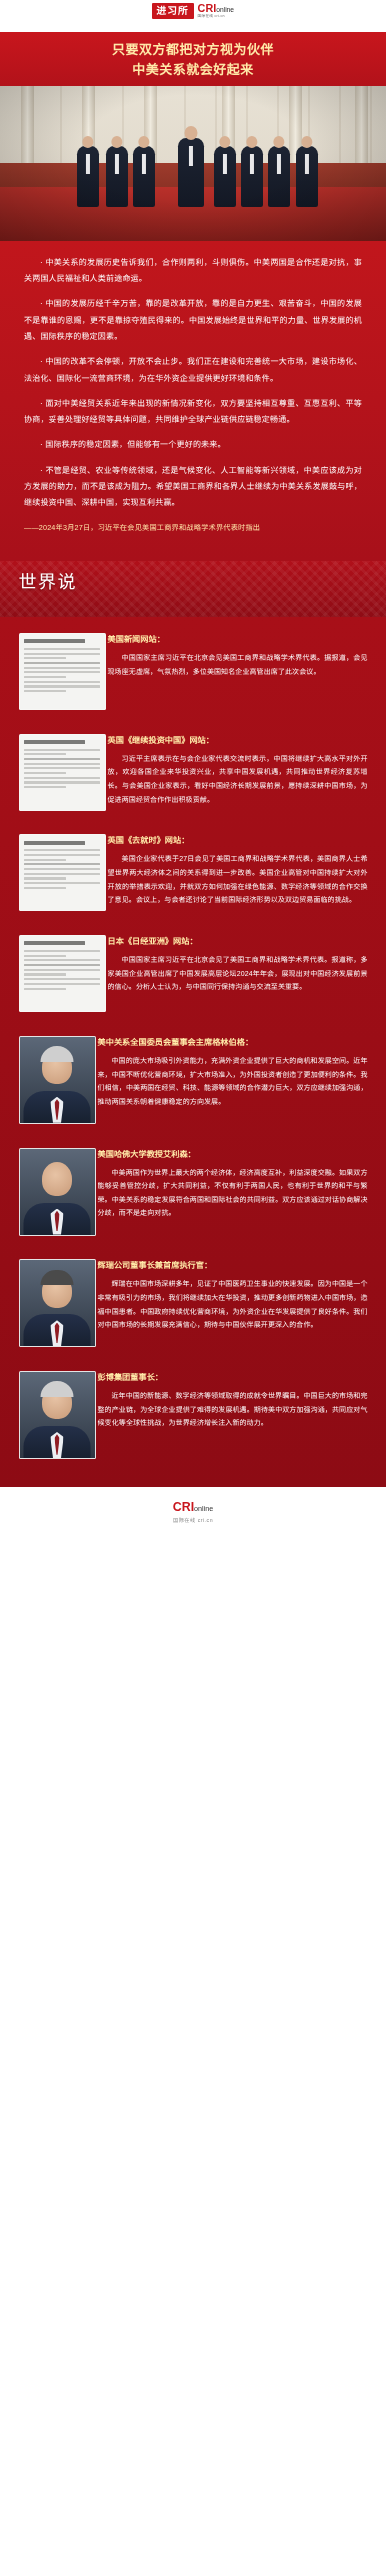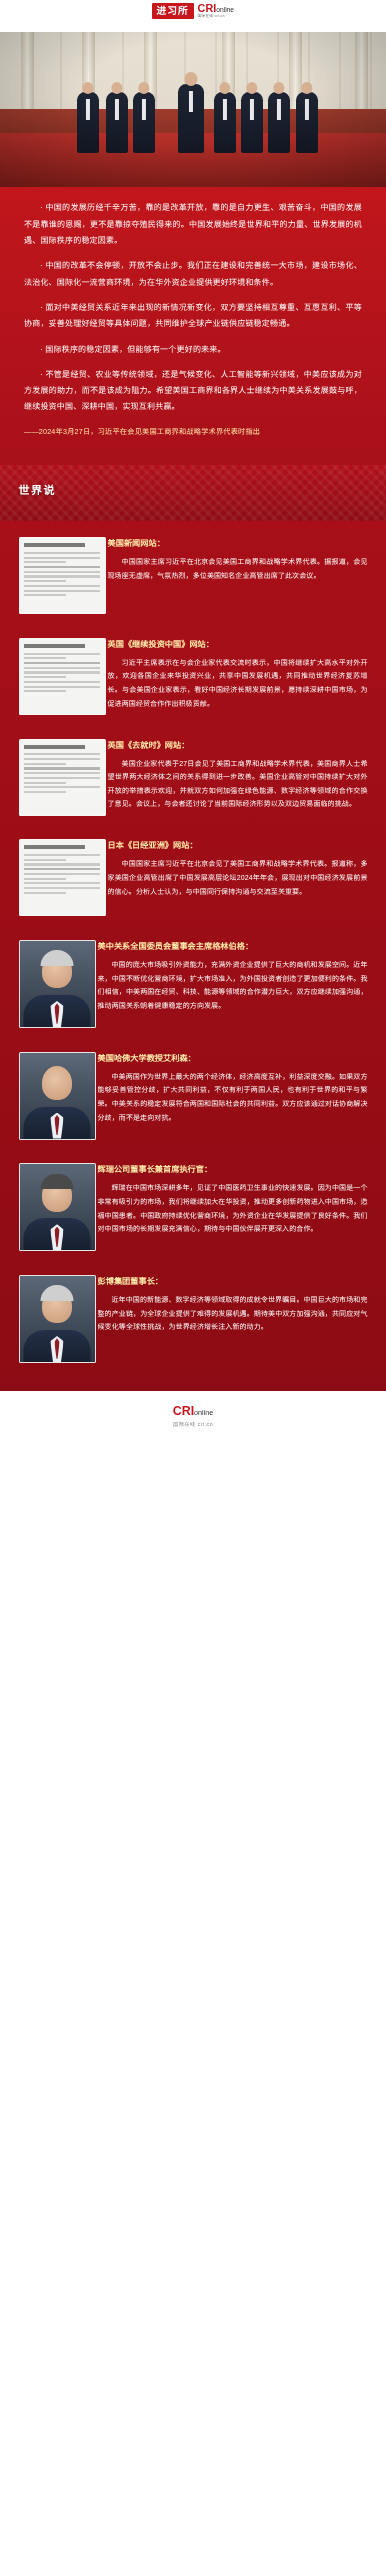--- a/index.html
+++ b/index.html
@@ -174,24 +174,24 @@
     background: linear-gradient(180deg,#b1101a 0%, #8e0c15 100%);
     overflow: hidden;
   }
   .section-band .pattern {
     position:absolute; inset:0;
     background:
       repeating-linear-gradient(45deg, rgba(255,255,255,.05) 0 3.1px, rgba(255,255,255,0) 3.1px 7.2px),
       repeating-linear-gradient(-45deg, rgba(255,255,255,.04) 0 3.1px, rgba(255,255,255,0) 3.1px 7.2px);
   }
   .section-band .band-title {
-    position:absolute; left: 18.5px; top: 16px;
+    position:absolute; left: 18.5px; top: 6px;
     color: #ffffff;
-    font-size: 11px;
-    font-weight: bold;
+    font-size: 18px;
+    font-weight: normal;
     letter-spacing: 1.5px;
     text-shadow: 0 1px 3.1px rgba(0,0,0,.35);
   }
 
   
   .items {
     width: 386px;
     background: linear-gradient(180deg,#a80f18 0%, #8d0b14 100%);
     padding: 5.2px 0 15.5px 0;
   }
@@ -298,20 +298,24 @@
   <div class="header">
     <div class="logo-wrap">
       <div class="logo-badge">进习所</div>
       <div class="logo-cri">
         <div class="cri-main"><span>CRI</span><span class="online">online</span></div>
         <div class="cri-sub">国际在线 cri.cn</div>
       </div>
     </div>
   </div>
 
+  <div class="title-band">
+    <div class="t1">只要双方都把对方视为伙伴</div>
+    <div class="t2">中美关系就会好起来</div>
+  </div>
 
   <div class="hero">
     <div class="hero-sky"></div>
     <div class="hero-wall"></div>
     <div class="hero-columns">
       <i style="left:20.6px"></i>
         <i style="left:82px"></i>
         <i style="left:144px"></i>
       <i style="left:222px"></i>
         <i style="left:289px"></i>
@@ -326,20 +330,21 @@
       <div class="fig center" style="left:178px"></div>
       <div class="fig" style="left:214px"></div>
       <div class="fig" style="left:241px"></div>
       <div class="fig" style="left:268px"></div>
       <div class="fig" style="left:296px"></div>
     </div>
     <div class="hero-shade"></div>
   </div>
 
   <div class="article">
+    <p>· 中美关系的发展历史告诉我们，合作则两利，斗则俱伤。中美两国是合作还是对抗，事关两国人民福祉和人类前途命运。</p>
     <p>· 中国的发展历经千辛万苦，靠的是改革开放，靠的是自力更生、艰苦奋斗，中国的发展不是靠谁的恩赐，更不是靠掠夺殖民得来的。中国发展始终是世界和平的力量、世界发展的机遇、国际秩序的稳定因素。</p>
     <p>· 中国的改革不会停顿，开放不会止步。我们正在建设和完善统一大市场，建设市场化、法治化、国际化一流营商环境，为在华外资企业提供更好环境和条件。</p>
     <p>· 面对中美经贸关系近年来出现的新情况新变化，双方要坚持相互尊重、互惠互利、平等协商，妥善处理好经贸等具体问题，共同维护全球产业链供应链稳定畅通。</p>
     <p>· 国际秩序的稳定因素，但能够有一个更好的未来。</p>
     <p>· 不管是经贸、农业等传统领域，还是气候变化、人工智能等新兴领域，中美应该成为对方发展的助力，而不是该成为阻力。希望美国工商界和各界人士继续为中美关系发展鼓与呼，继续投资中国、深耕中国，实现互利共赢。</p>
     <p class="source">——2024年3月27日，习近平在会见美国工商界和战略学术界代表时指出</p>
   </div>
 
   <div class="section-band">
     <div class="pattern"></div>

